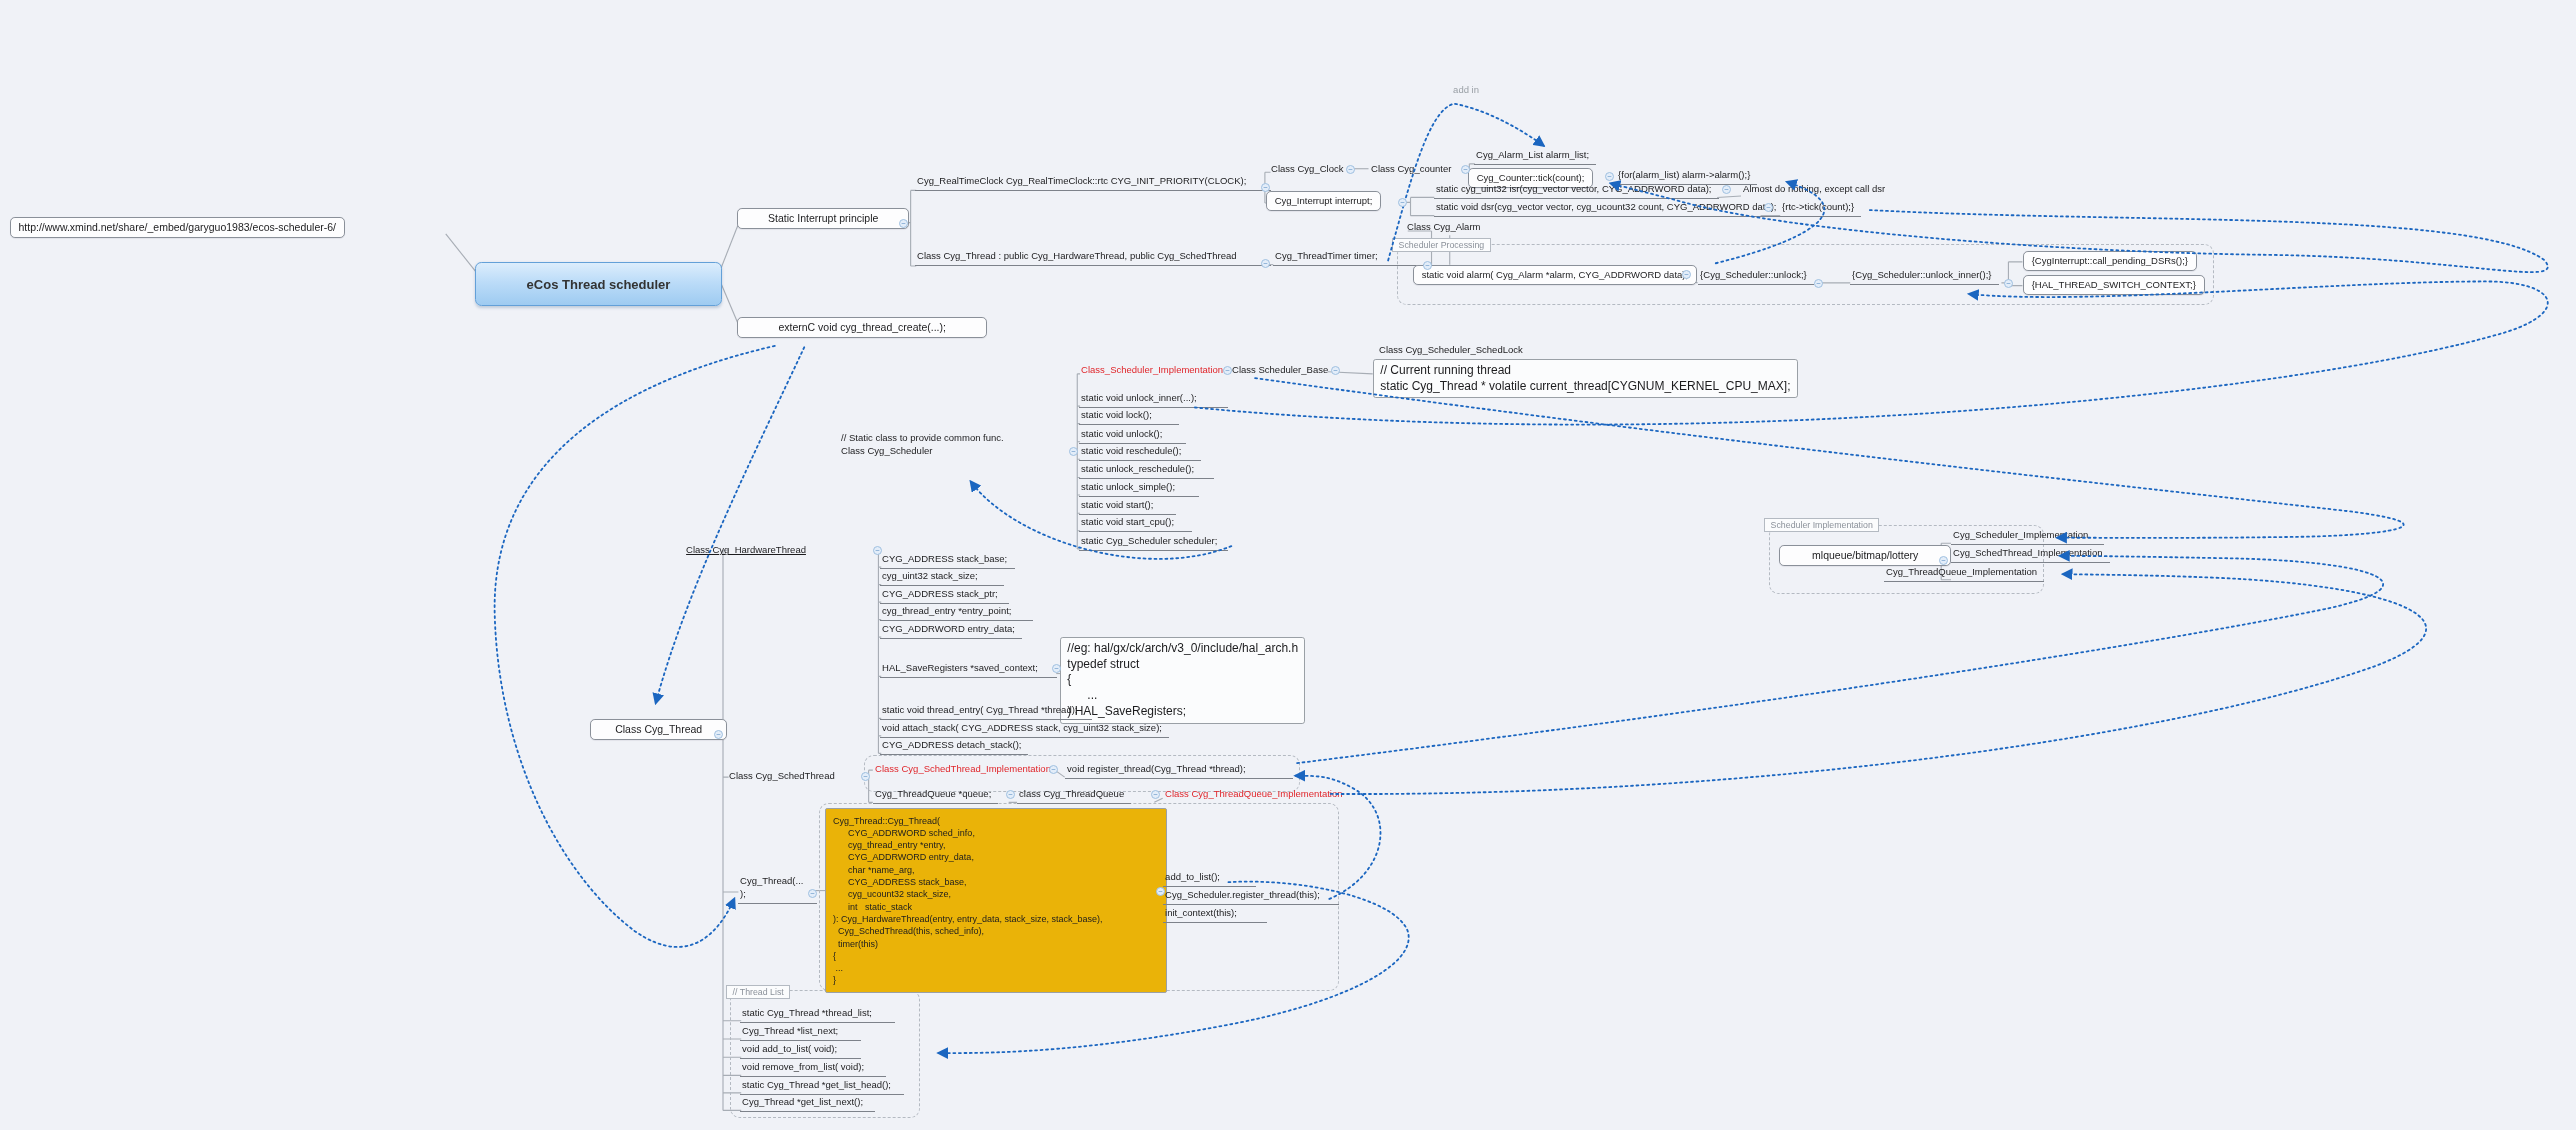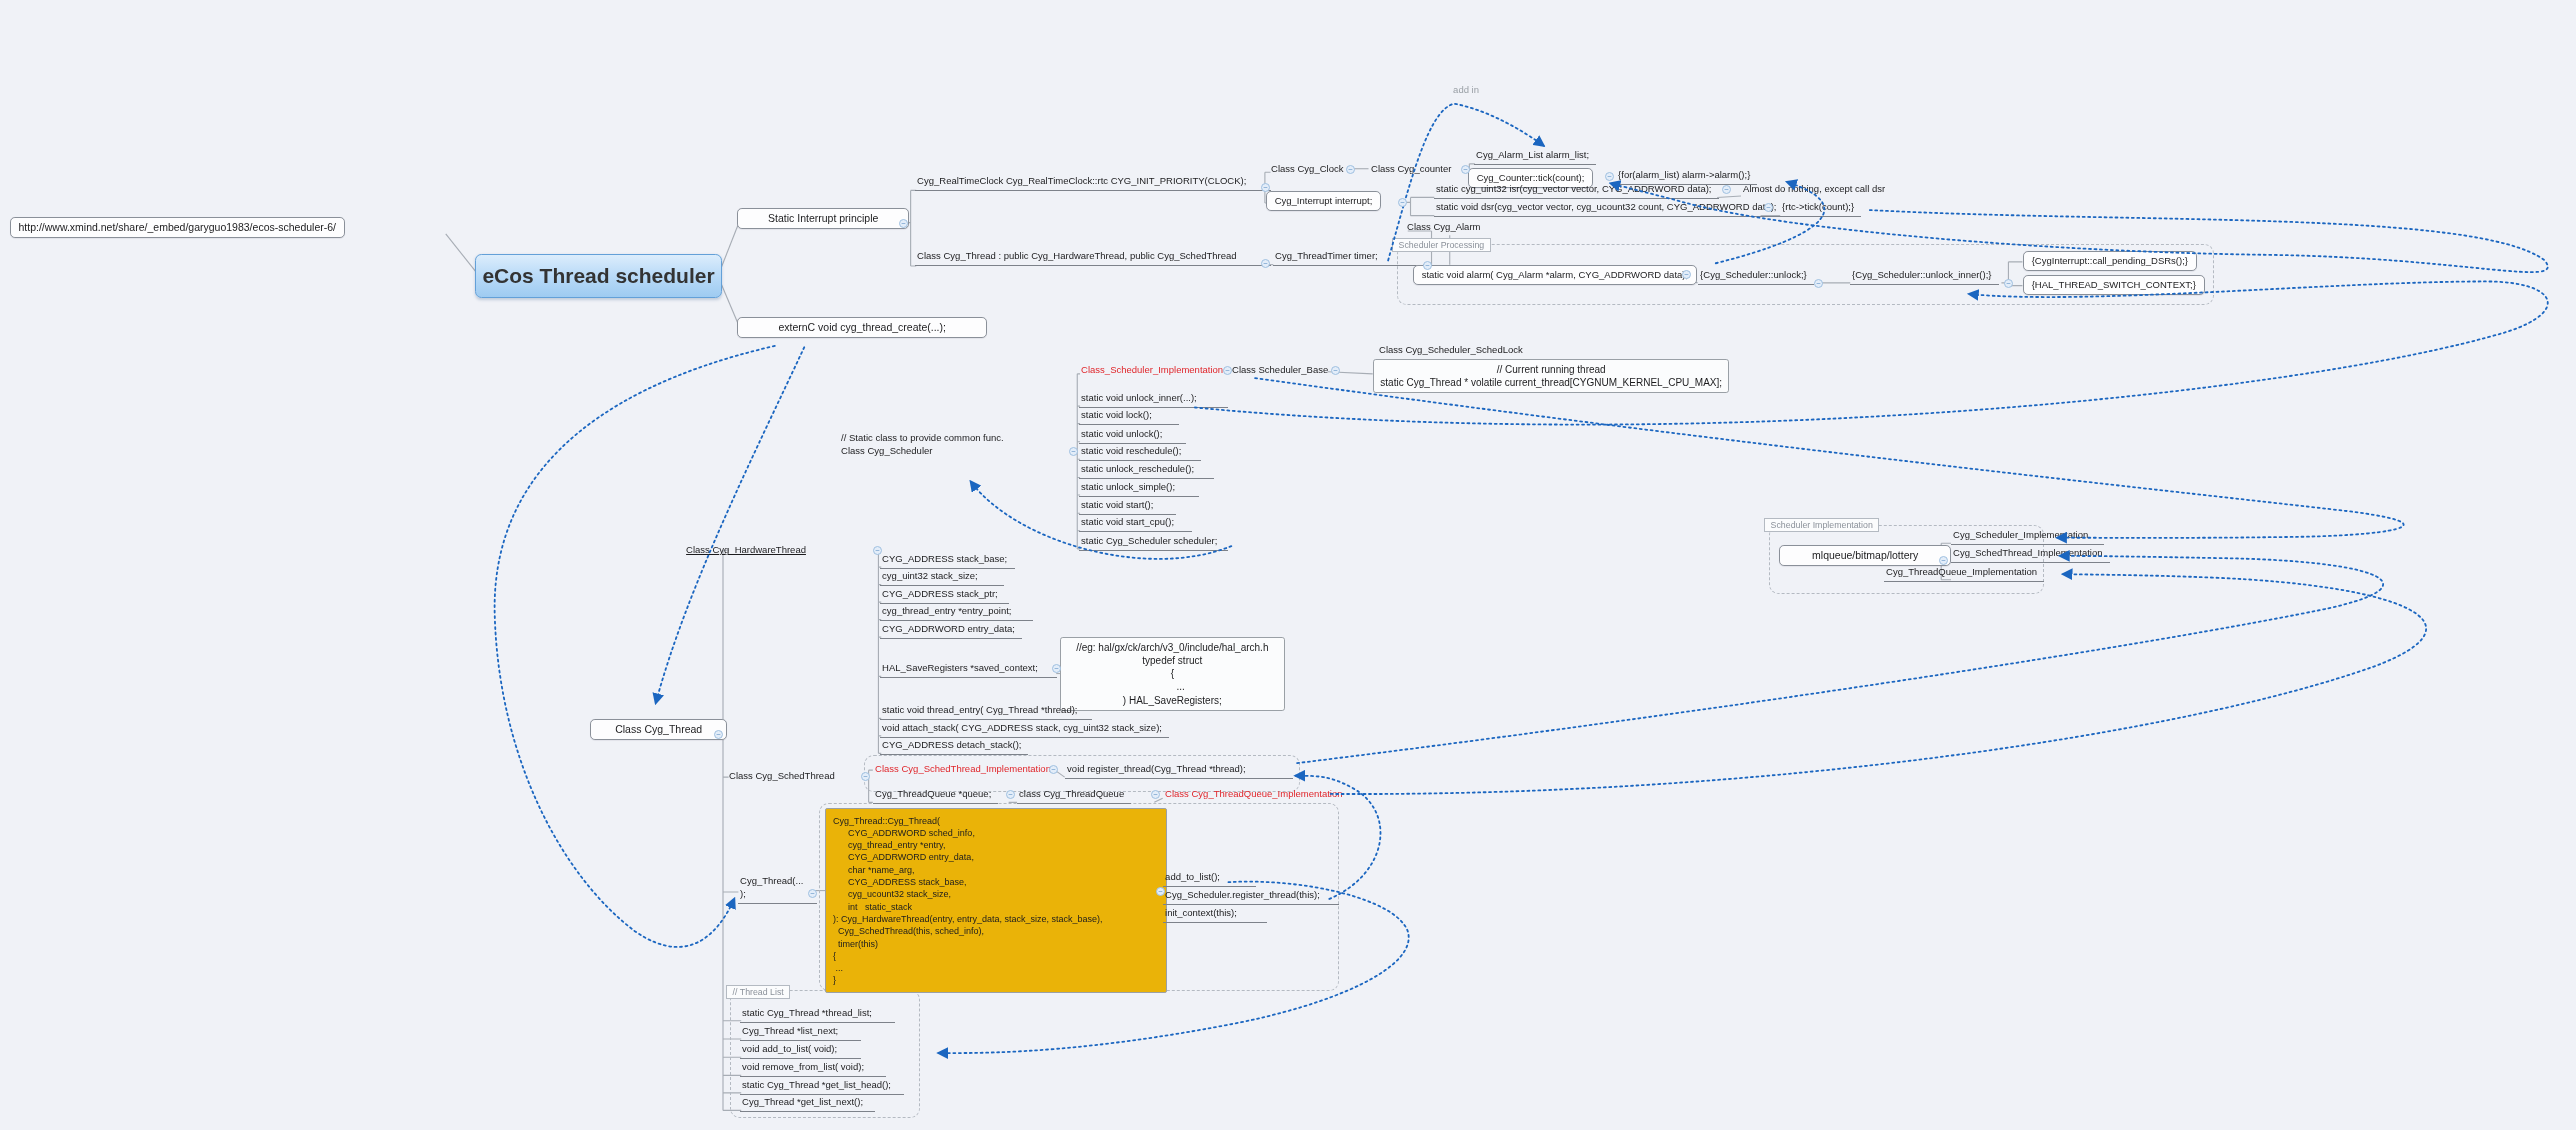--- a/index.html
+++ b/index.html
@@ -18,37 +18,37 @@
     white-space:pre;color:#1c1c1e;
   }
   .u{border-bottom:1px solid #7d828a;padding:1.4px 7px 2.1px 2.1px;}
   .plain{padding:1.4px 2.1px;}
   .bx{
     border:0.9px solid #8a9099;border-radius:4.9px;background:#fdfdfe;
     padding:2.8px 7.7px;box-shadow:0 0.7px 0.7px rgba(60,70,90,.08);
   }
   .bxs{
     border:0.8px solid #9aa0a6;border-radius:2.8px;background:#fbfcfd;
-    padding:2.8px 6.3px;font-size:10px;text-align:center;
+    padding:2.8px 6.3px;font-size:12px;
   }
   .codebox{
     border:0.8px solid #9aa0a6;border-radius:2.1px;background:#eab308;
     padding:5.6px 7px;font-size:9px;line-height:12.3px;
   }
   .big15{font-size:10.5px;}
   .center{text-align:center;}
   .red{color:#e0262b;}
   .gray{color:#9aa0a6;}
   .root-node{
     position:absolute;z-index:5;
     background:linear-gradient(180deg,#dcedfc 0%,#bcdcf8 45%,#9ecbf1 100%);
     border:1.1px solid #63a0d8;border-radius:6.3px;
     box-shadow:0 1.4px 2.8px rgba(50,90,140,.25);
-    font-size:21px;font-weight:bold;color:#333;
-    display:flex;align-items:center;justify-content:center;
+    font-size:13px;font-weight:bold;color:#333;
+    display:flex;align-items:center;justify-content:center;margin-top:8px;
   }
   .grp{
     position:absolute;z-index:2;
     border:1.4px dashed #b4bac2;border-radius:9.8px;
   }
   .chip{
     position:absolute;z-index:3;
     border:1px solid #b4bac2;background:#fbfcfd;color:#8b919a;
     font-size:8.8px;padding:0.7px 5.6px 1.4px 5.6px;white-space:pre;
   }

